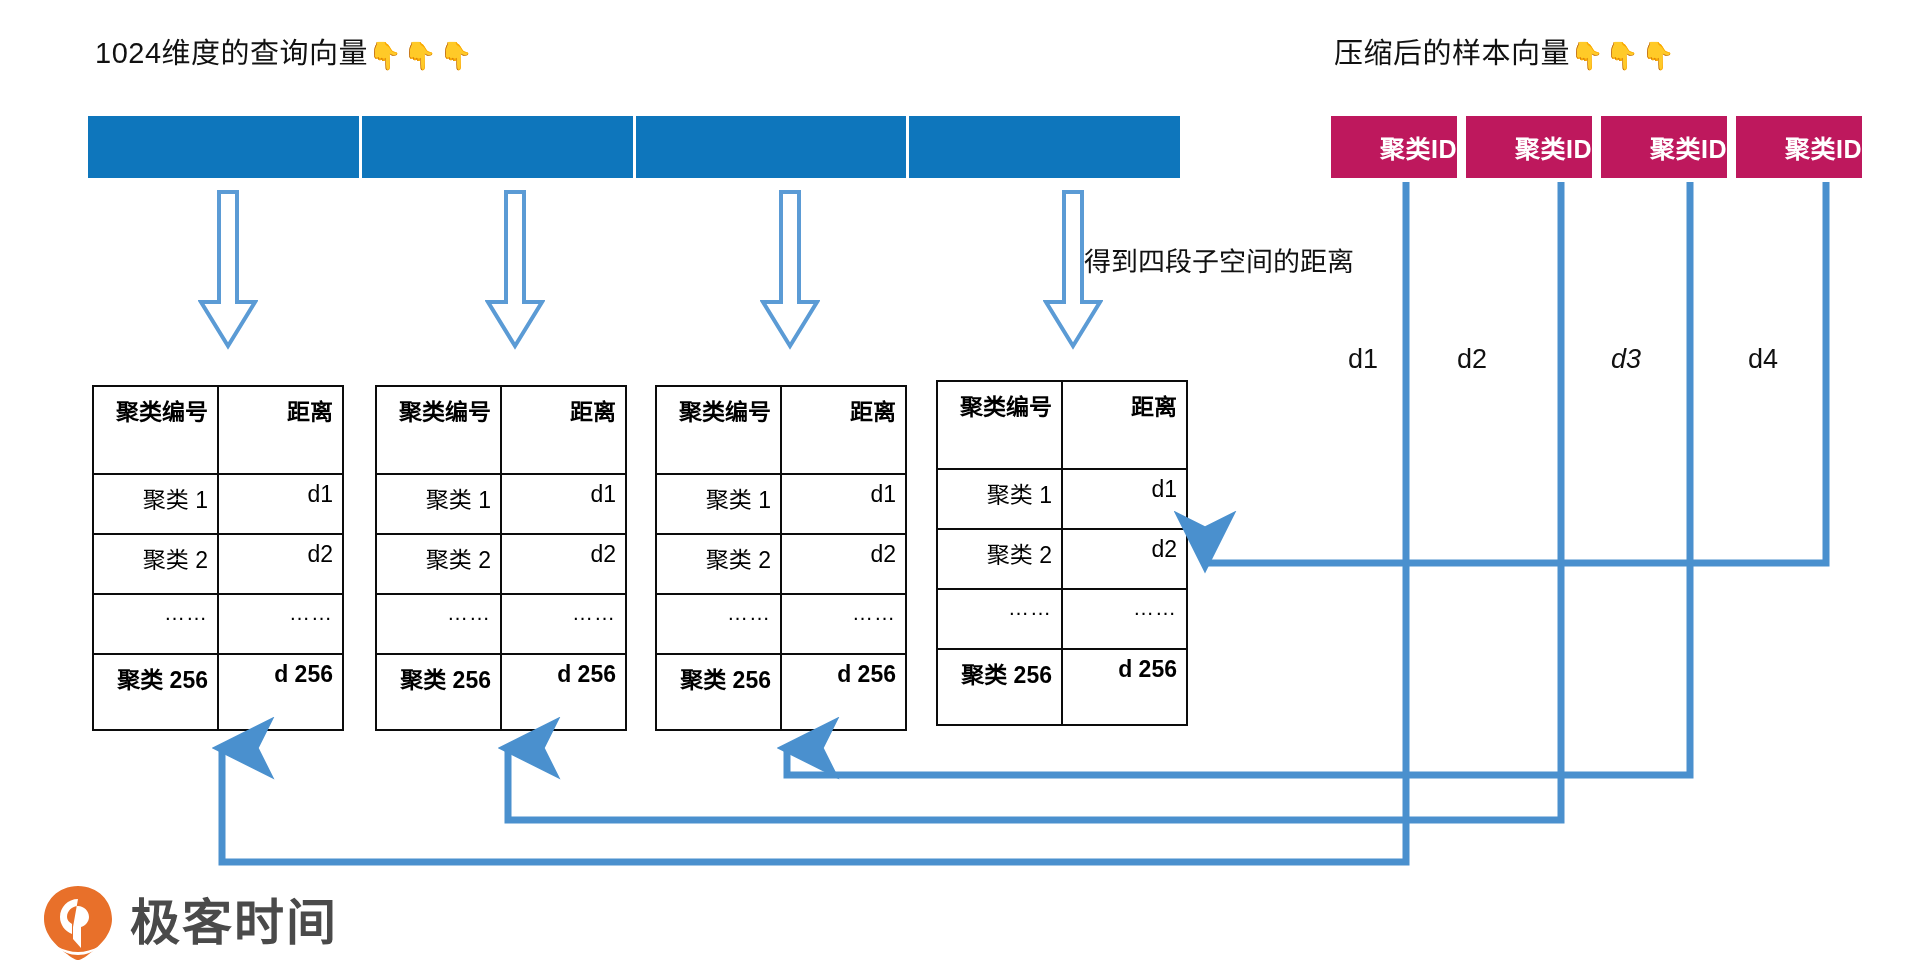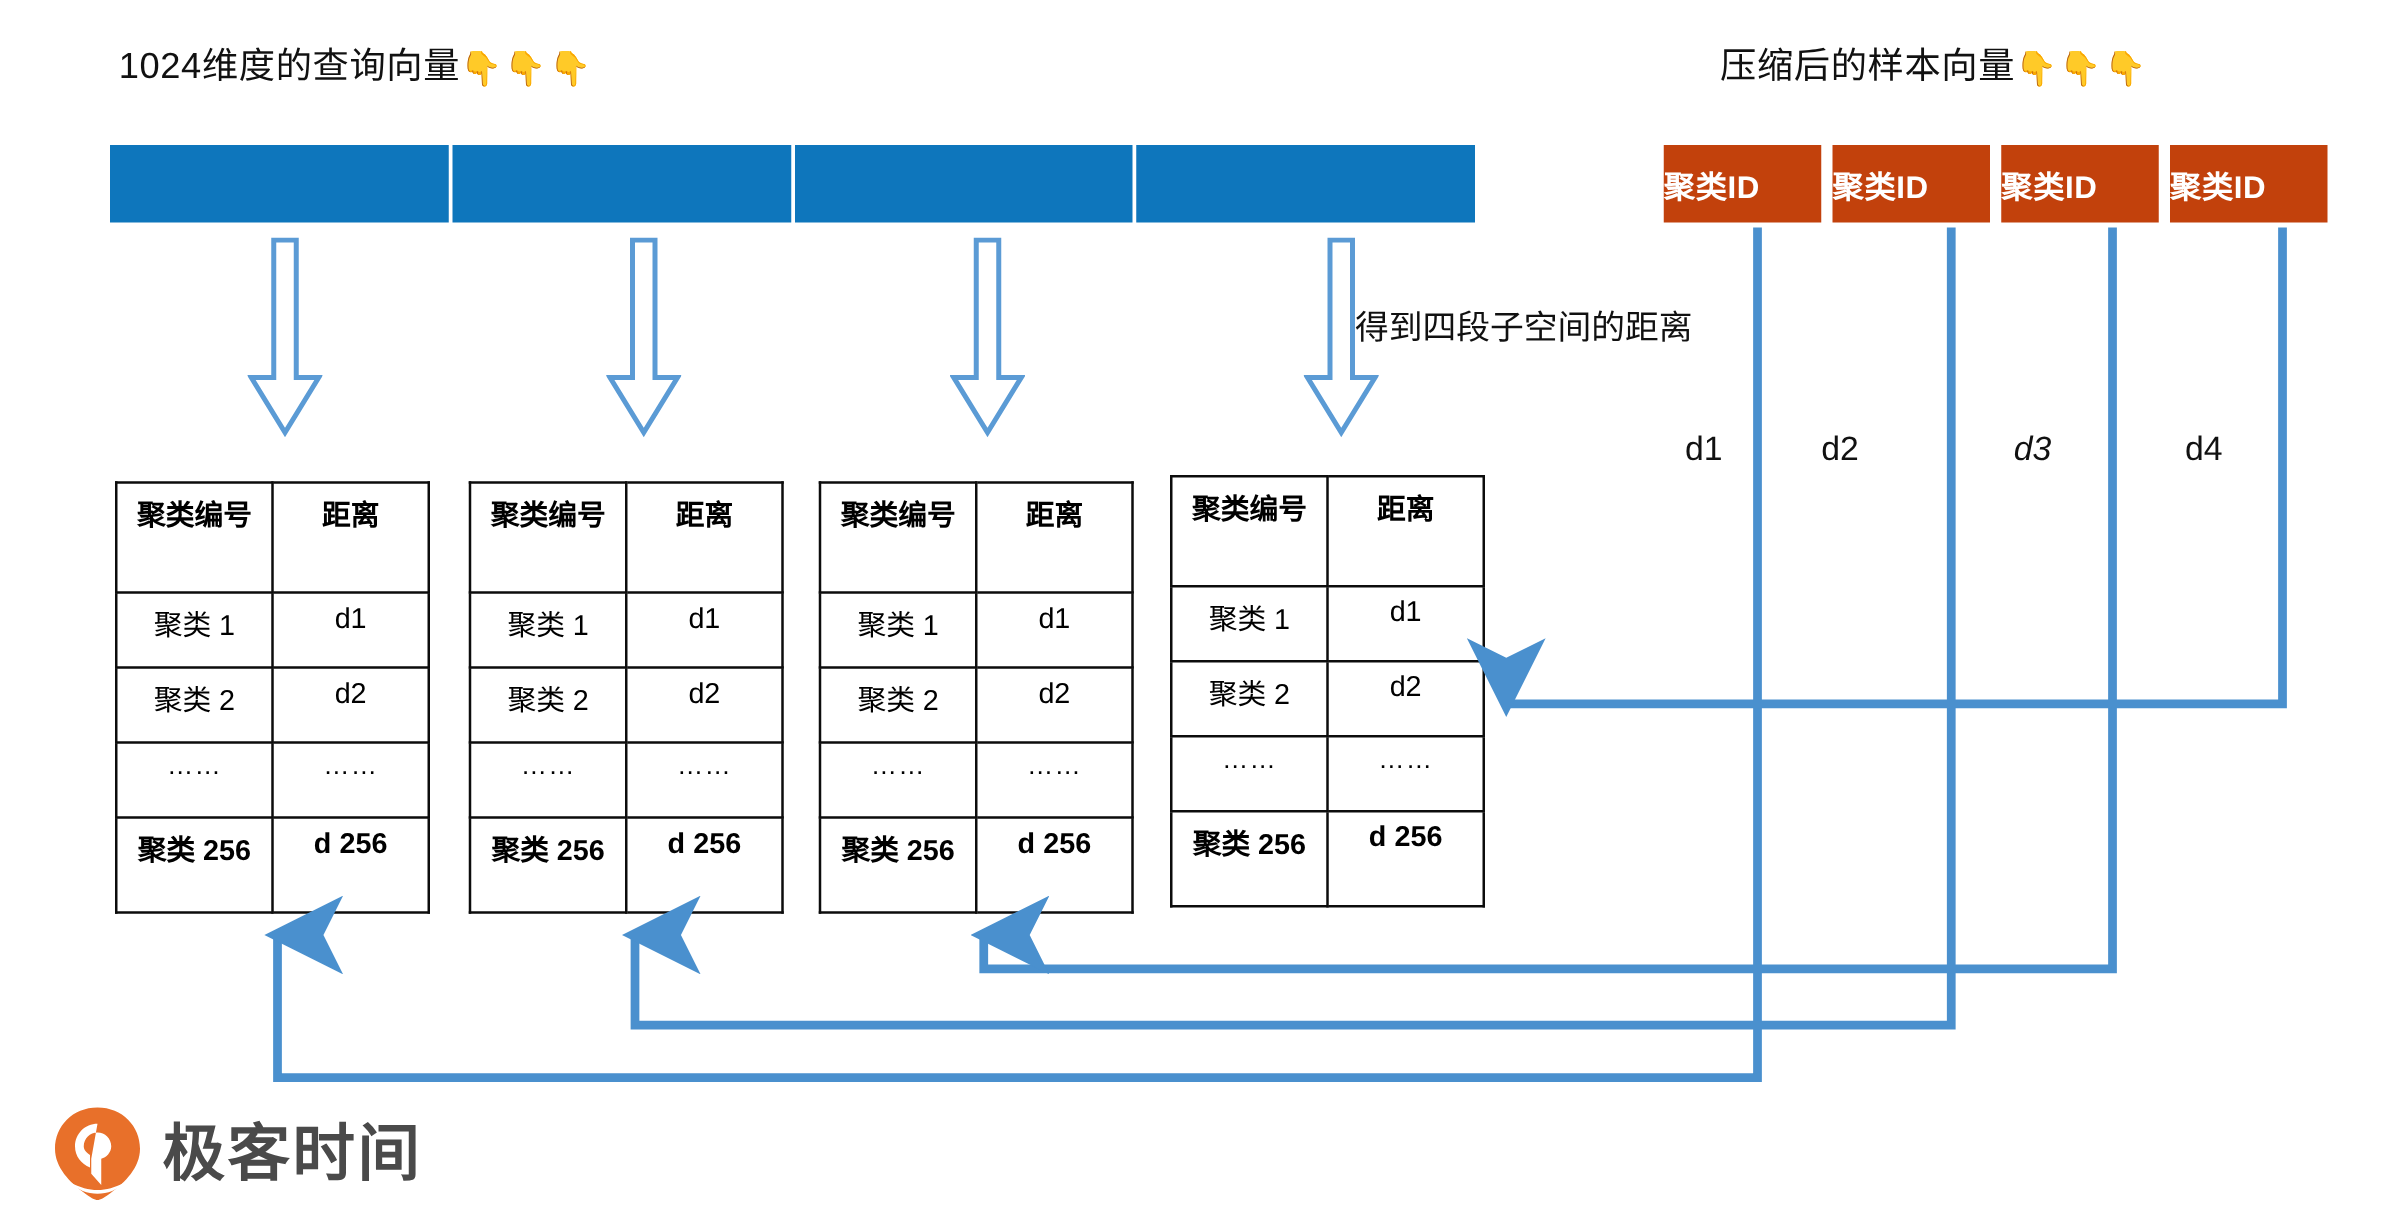--- a/index.html
+++ b/index.html
@@ -42,27 +42,27 @@
     gap: 3px;
   }
   .qseg {
     background: #0E76BC;
     height: 100%;
   }
 
   
   .idcell {
     position: absolute;
-    background: #c2410c;
+    background: #be185d;
     color: #ffffff;
     font-weight: bold;
     font-size: 25px;
     display: flex;
     align-items: center;
-    justify-content: flex-start;
+    justify-content: flex-end;
     letter-spacing: .5px;
   }
 
   
   .blockarrow {
     position: absolute;
   }
   .blockarrow svg { display: block; }
 
   
@@ -79,21 +79,21 @@
     position: absolute;
     border-collapse: collapse;
     table-layout: fixed;
     background: #ffffff;
   }
   .dtable td, .dtable th {
     border: 2px solid #0c0c0c;
     padding: 6px 9px;
     font-size: 23px;
     font-weight: normal;
-    text-align: center;
+    text-align: right;
     vertical-align: top;
     color: #000000;
     background: #ffffff;
   }
   .dtable th {
     font-weight: bold;
     font-size: 23px;
     height: 74px;
   }
   .dtable td { height: 46px; }
@@ -138,21 +138,21 @@
 </style>
 </head>
 <body>
 
 <div id="canvas">
 
   <div class="caption" style="left:80px; top:36px;margin-left:15px;">
     <span>1024维度的查询向量</span><span class="emoji">👇👇👇</span>
   </div>
 
-  <div class="caption" style="left:1376px; top:36px;">
+  <div class="caption" style="left:1334px; top:36px;">
     <span>压缩后的样本向量</span><span class="emoji">👇👇👇</span>
   </div>
 
   <div class="qbar" style="left:88px; top:116px; width:1092px; height:62px;">
     <div class="qseg" style="flex:1"></div>
     <div class="qseg" style="flex:1"></div>
     <div class="qseg" style="flex:1"></div>
     <div class="qseg" style="flex:1"></div>
   </div>
 

